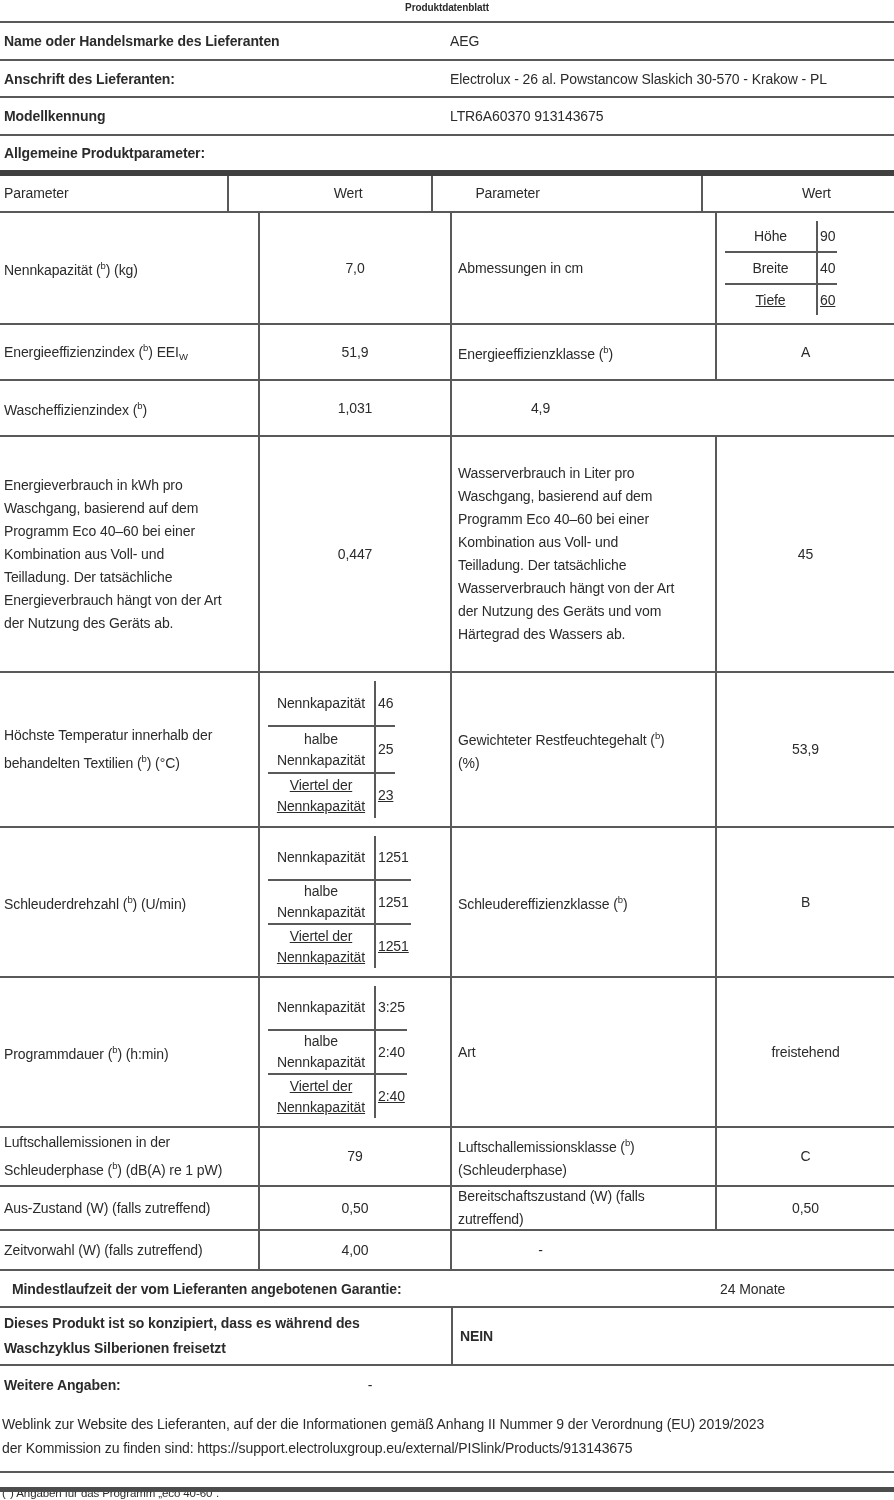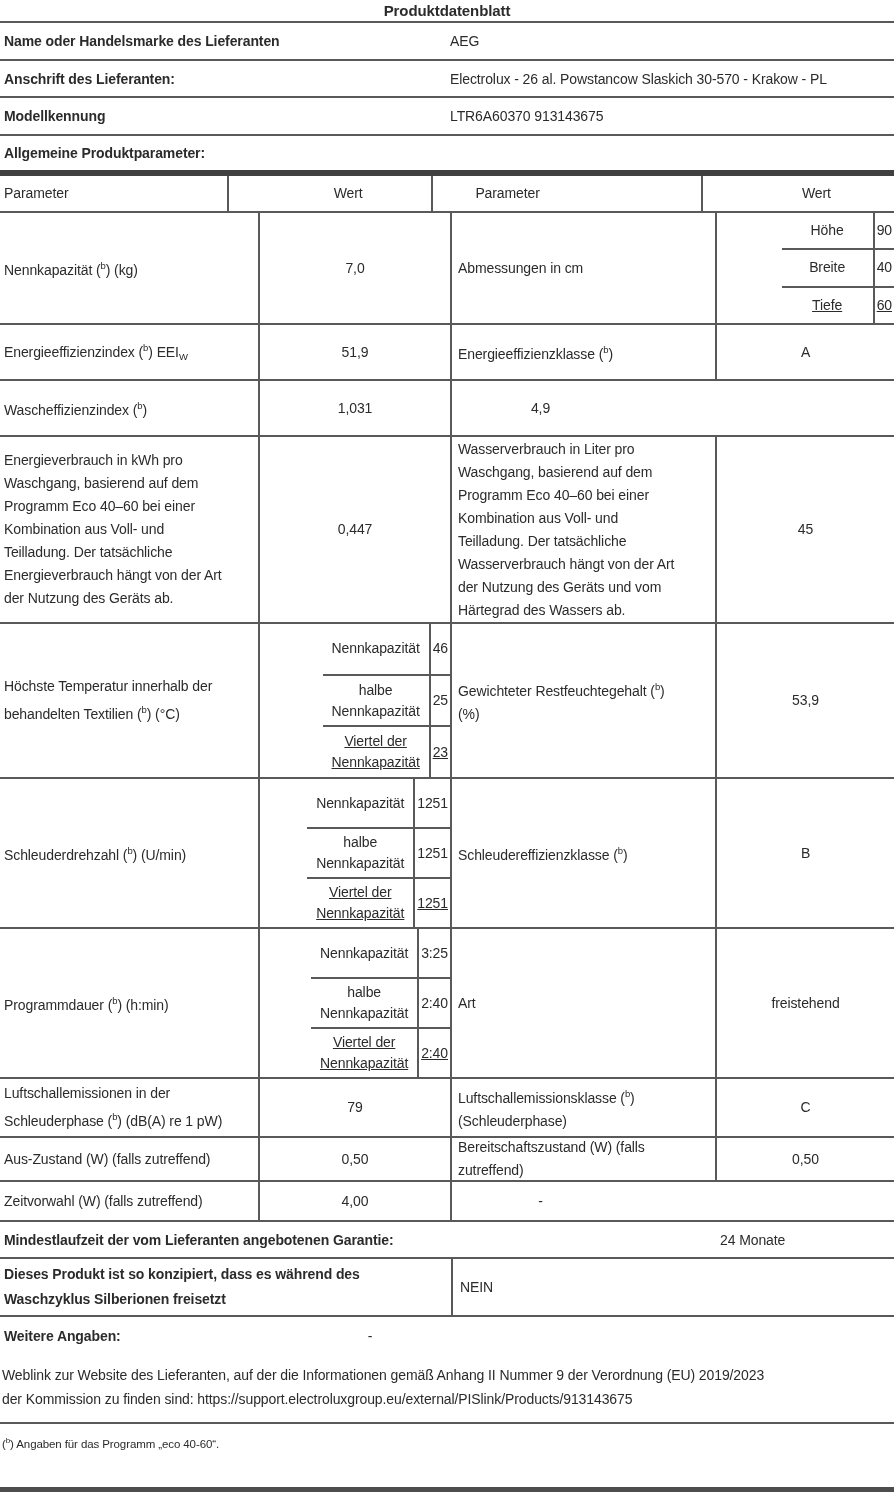--- a/index.html
+++ b/index.html
@@ -4,68 +4,68 @@
 <style>
   * { margin:0; padding:0; box-sizing:border-box; }
   html,body { background:#fff; }
   .page { width:894px; height:1500px; position:relative; background:#fff; overflow:hidden;
           font-family:"Liberation Sans","DejaVu Sans",sans-serif; font-size:14px;
           color:#2b2b2b; letter-spacing:-0.1px; }
   .txt { white-space:pre-line; line-height:23px; }
   sup { font-size:9.5px; vertical-align:super; }
   sub { font-size:9.5px; vertical-align:sub; }
 
-  .title { height:23px; padding-top:2px; text-align:center; font-weight:700; font-size:15px;
+  .title { height:23px; padding-top:2px; text-align:center; font-weight:700; font-size:10px;
            border-bottom:2px solid #595959; }
 
   .toprow { display:flex; align-items:center; border-bottom:2px solid #595959; }
   .toprow .lab { width:450px; padding-left:4px; font-weight:700; }
   .toprow .val { flex:1; }
   .h38 { height:38px; } .h37 { height:37px; }
 
   .section { height:40px; display:flex; align-items:center; padding-left:4px; font-weight:700;
              border-bottom:6px solid #404040; }
 
   .trow { display:flex; border-bottom:2px solid #595959; }
   .c { display:flex; align-items:center; min-width:0; }
   .c1 { width:260px; border-right:2px solid #595959; padding:4px 8px 4px 4px; }
   .c2 { width:192px; border-right:2px solid #595959; justify-content:center; text-align:center; padding:2px; }
   .c3 { width:265px; border-right:2px solid #595959; padding:4px 8px 4px 6px; }
   .c4 { width:177px; justify-content:center; text-align:center; padding:2px; }
-  .sub { padding:0; flex-direction:column; align-items:flex-end; justify-content:stretch; }
+  .sub { padding:8px; flex-direction:column; align-items:flex-start; justify-content:stretch; }
   .subrow { flex:1 1 0; display:flex; border-bottom:2px solid #595959; min-height:0; }
   .subrow:last-child { border-bottom:none;text-decoration:underline; }
   .subname { display:flex; align-items:center; justify-content:center; text-align:center;
              border-right:2px solid #595959; padding:2px; }
   .c2 .subname { width:108px; }
   .c4 .subname { width:93px; }
   .subval { flex:1; display:flex; align-items:center; justify-content:center; padding:2px; }
   .subrow .txt { line-height:21px; }
 
   .r-header { height:37px;gap:36px; }
   .r-dims   { height:112px; }
   .r-eei    { height:56px; }
   .r-wasch  { height:56px; }
-  .r-long   { height:187px; }
+  .r-long   { height:236px; }
   .r-temp   { height:155px; }
   .r-spin   { height:150px; }
   .r-dur    { height:150px; }
   .r-noise  { height:59px; }
   .r-aus    { height:44px; }
   .r-zeit   { height:40px; }
 
   .frow { display:flex; border-bottom:2px solid #595959; }
   .r-garantie { height:37px; align-items:center; }
-  .r-garantie .lab { width:717px; padding-left:4px; font-weight:700; }
+  .r-garantie .lab { width:717px; padding-left:12px; font-weight:700; }
   .r-garantie .val { width:177px; padding-left:3px; }
   .r-silber { height:58px; }
   .r-silber .lab { width:453px; border-right:2px solid #595959; display:flex; align-items:center;
                    padding:4px 10px 4px 4px; font-weight:700; }
   .r-silber .lab .txt { line-height:25px; }
-  .r-silber .val { flex:1; display:flex; align-items:center; padding-left:7px; font-weight:400; }
+  .r-silber .val { flex:1; display:flex; align-items:center; padding-left:7px; font-weight:700; }
   .r-weitere { height:38px; display:flex; align-items:center; }
   .r-weitere .lab { width:260px; padding-left:4px; font-weight:700; }
   .r-weitere .val { width:220px; text-align:center; }
 
   .weblink { margin-top:9px; padding:0 10px 0 2px; }
   .weblink .txt { line-height:23.5px; }
   .footrule { margin-top:11px; border-top:2px solid #595959; }
   .footnote { padding:12px 0 0 2px; font-size:11.5px; }
   .footnote sup { font-size:8px; }
   .bottom-bar { position:absolute; left:0; top:1487px; width:894px; height:5px; background:#4d4d4d; }

